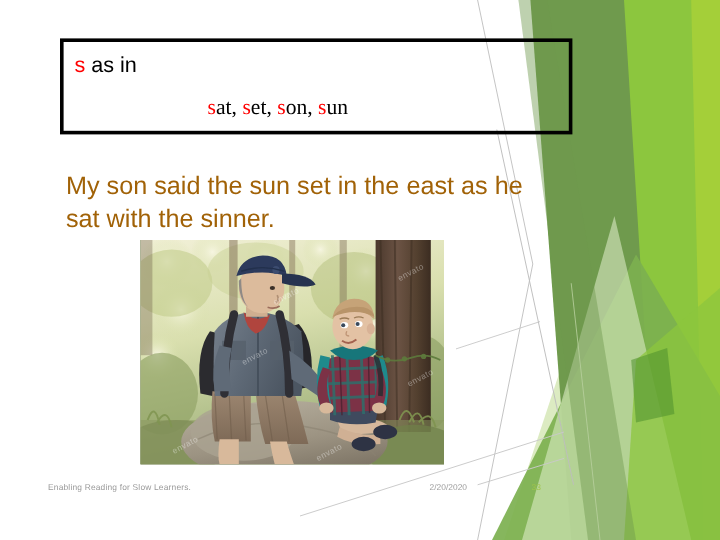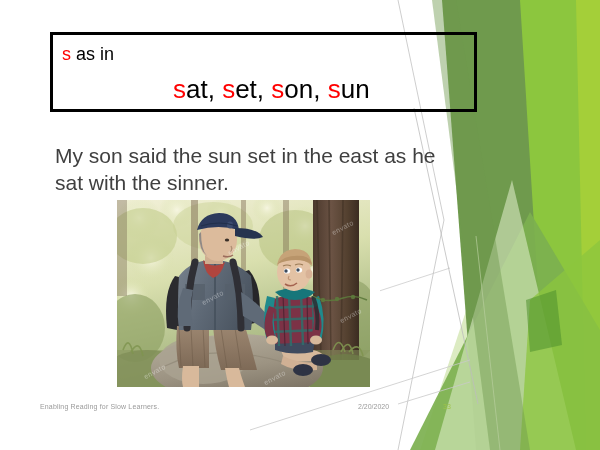--- a/index.html
+++ b/index.html
@@ -44,36 +44,37 @@
     top: 3px;
     font-size: 18px;
     line-height: 32px;
     color: #000000;
     white-space: nowrap;
   }
   #title-line-2 {
     position: absolute;
     left: 120px;
     top: 38px;
-    font-size: 26px;
+    font-size: 18px;
     line-height: 32px;
     color: #000000;
     white-space: nowrap;
+    font-family: Liberation Serif, serif;
   }
   .hl { color: #FF0000; }
 
   
   #body-text {
     position: absolute;
     left: 55px;
     top: 142px;
     width: 400px;
     font-size: 21px;
     line-height: 27px;
-    color: #404040;
+    color: #a16207;
   }
 
   
   #photo {
     position: absolute;
     left: 117px;
     top: 200px;
     width: 253px;
     height: 187px;
     overflow: hidden;

